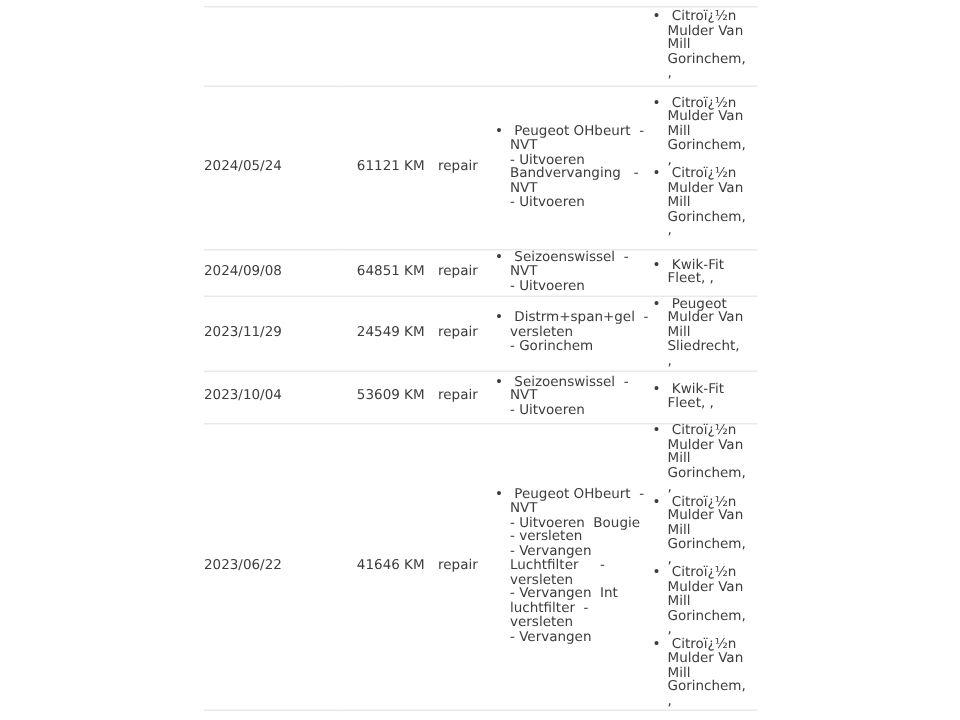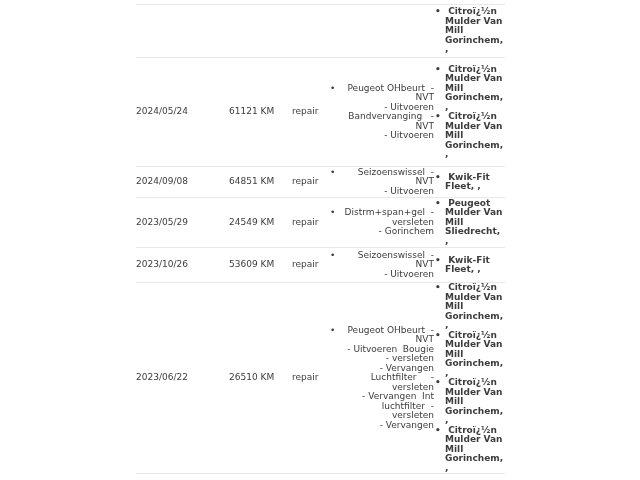--- a/index.html
+++ b/index.html
@@ -12,29 +12,29 @@
     position:absolute;left:136px;top:4px;width:369px;
     border-collapse:collapse;table-layout:fixed;
     border-top:1px solid #e9e9e9;
   }
   table.history-table tr{border-bottom:1px solid #e9e9e9;}
   table.history-table td{
     vertical-align:middle;padding:0;line-height:9.5px;
     font-size:9px;color:#3c3c3c;
   }
   td.c-date{width:93px;padding-left:7px;}
-  td.c-km{width:63px;padding-left:6px;}
+  td.c-km{width:63px;padding-left:6px;text-align:center;}
   td.c-type{width:36px;padding-left:6px;}
-  td.c-desc{width:106px;text-align:right;}
+  td.c-desc{width:106px;}
   td.c-ws{width:71px;}
   ul.cell-list{list-style:none;margin:0;padding:0;}
   ul.cell-list li{position:relative;white-space:pre-wrap;line-height:9.5px;}
   ul.desc-list li{padding-left:12px;}
   ul.desc-list li::before{content:"\2022";position:absolute;left:2px;top:0;}
-  ul.ws-list li{padding-left:11px;font-weight:bold;}
+  ul.ws-list li{padding-left:11px;}
   ul.ws-list li::before{content:"\2022";position:absolute;left:1px;top:0;}
 </style>
 </head>
 <body>
 
 <table class="history-table">
   <tbody id="history-body">
       <tr style="height: 53px;">
         <td class="c-date"><span></span></td>
         <td class="c-km"><span></span></td>
@@ -91,61 +91,61 @@
           </ul>
         </td>
         <td class="c-ws">
           <ul class="cell-list ws-list">
             <li> Kwik-Fit
 Fleet, ,</li>
           </ul>
         </td>
       </tr>
       <tr style="height: 50px;">
-        <td class="c-date"><span>2023/05/29</span></td>
+        <td class="c-date"><span>2023/11/29</span></td>
         <td class="c-km"><span>24549 KM</span></td>
         <td class="c-type"><span>repair</span></td>
         <td class="c-desc">
           <ul class="cell-list desc-list">
             <li> Distrm+span+gel  -
 versleten
 - Gorinchem</li>
           </ul>
         </td>
         <td class="c-ws">
           <ul class="cell-list ws-list">
             <li> Peugeot
 Mulder Van
 Mill
 Sliedrecht,
 ,</li>
           </ul>
         </td>
       </tr>
       <tr style="height: 35px;">
-        <td class="c-date"><span>2023/10/26</span></td>
+        <td class="c-date"><span>2023/10/04</span></td>
         <td class="c-km"><span>53609 KM</span></td>
         <td class="c-type"><span>repair</span></td>
         <td class="c-desc">
           <ul class="cell-list desc-list">
             <li> Seizoenswissel  -
 NVT
 - Uitvoeren</li>
           </ul>
         </td>
         <td class="c-ws">
           <ul class="cell-list ws-list">
             <li> Kwik-Fit
 Fleet, ,</li>
           </ul>
         </td>
       </tr>
       <tr style="height: 188px;">
         <td class="c-date"><span>2023/06/22</span></td>
-        <td class="c-km"><span>26510 KM</span></td>
+        <td class="c-km"><span>41646 KM</span></td>
         <td class="c-type"><span>repair</span></td>
         <td class="c-desc">
           <ul class="cell-list desc-list">
             <li> Peugeot OHbeurt  -
 NVT
 - Uitvoeren  Bougie
 - versleten
 - Vervangen
 Luchtfilter     -
 versleten

